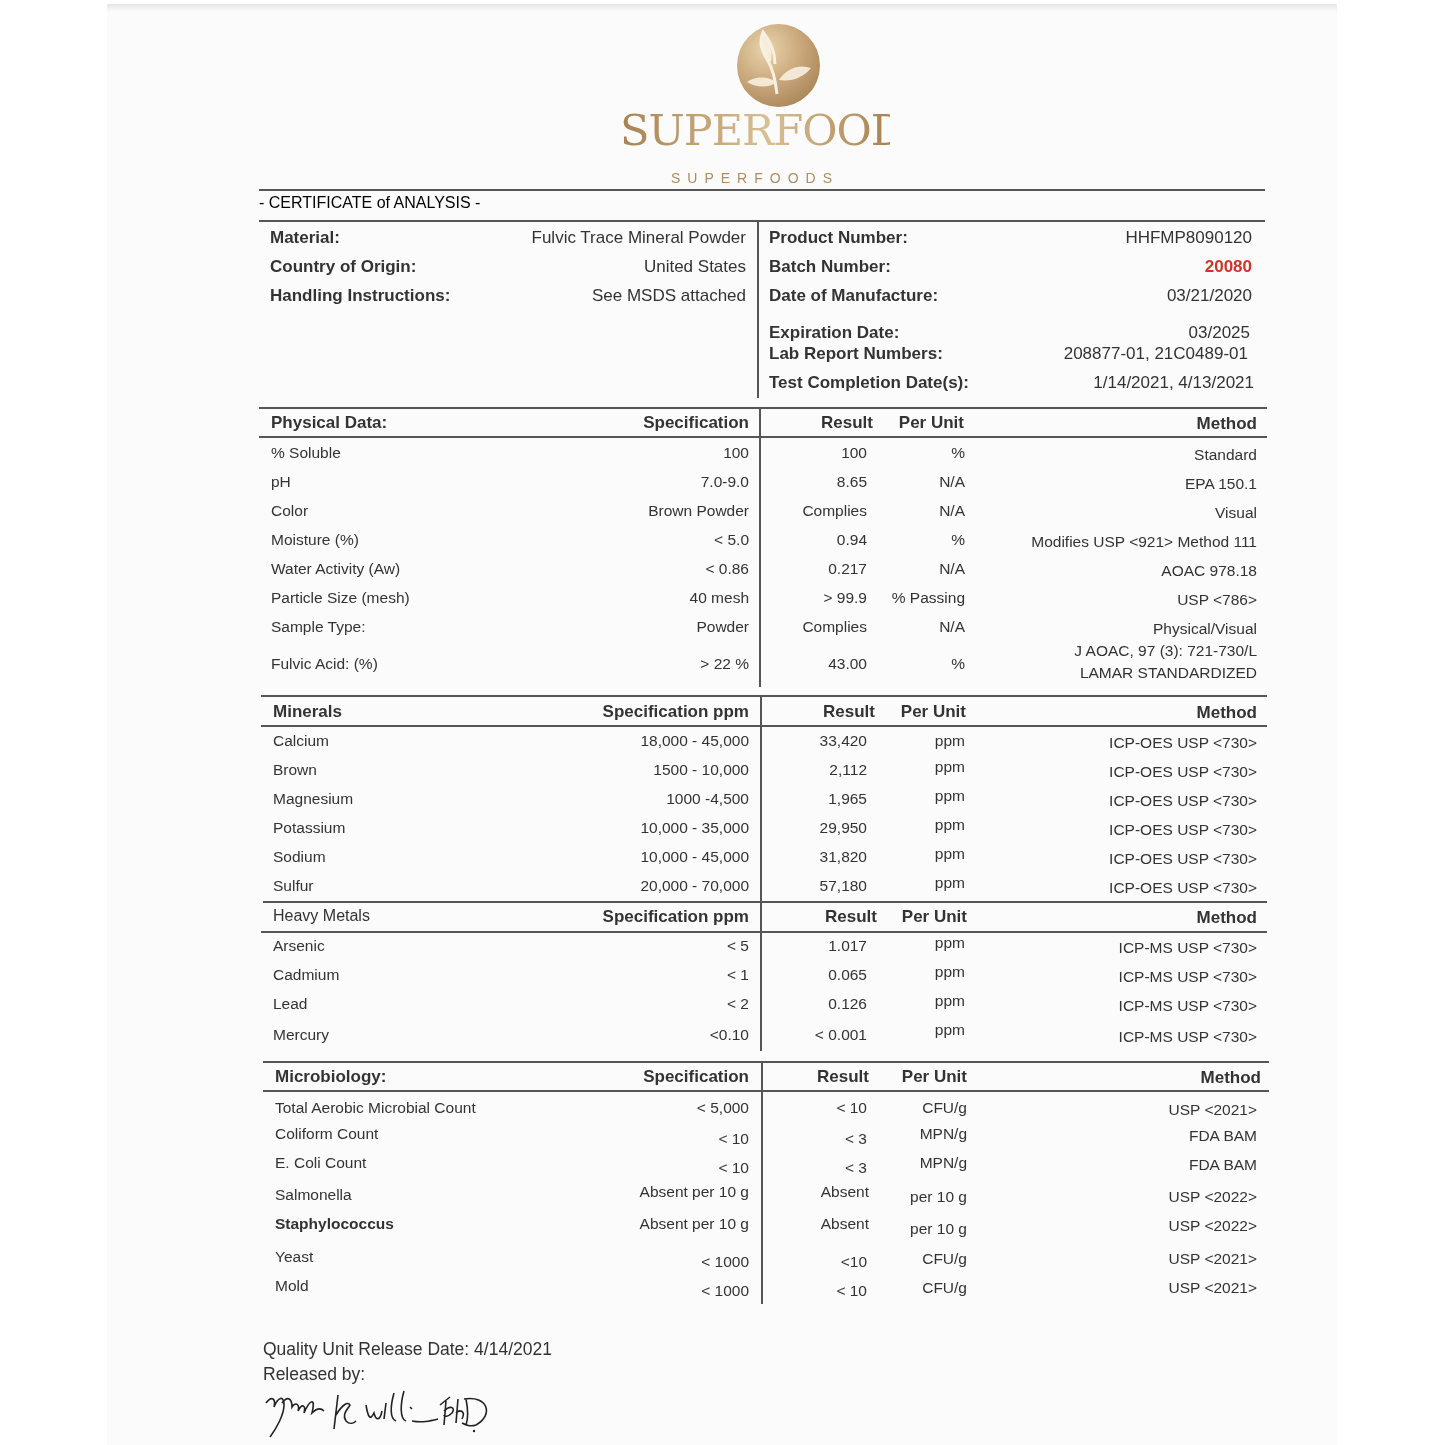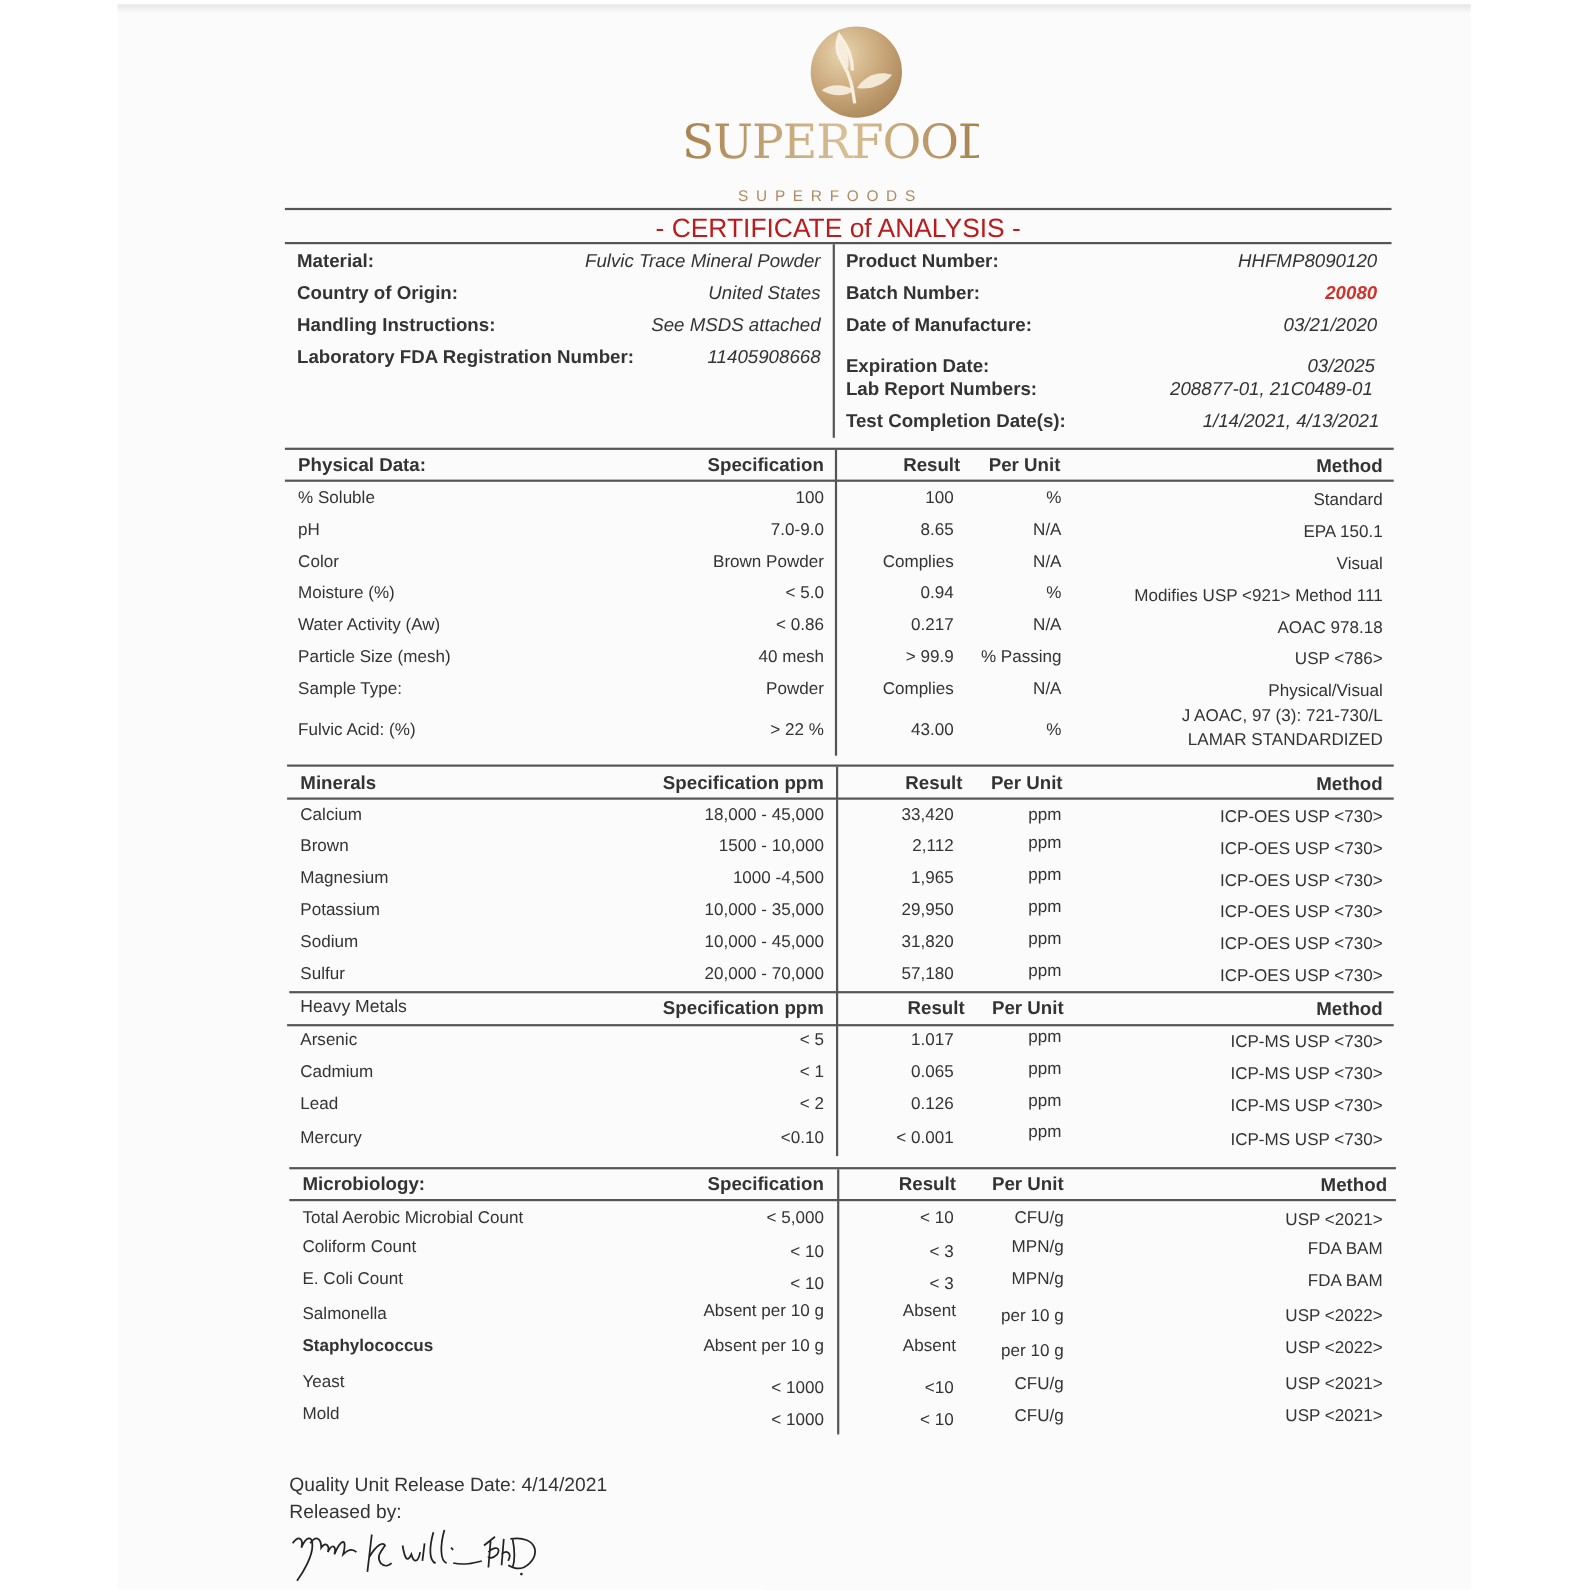--- a/index.html
+++ b/index.html
@@ -17,29 +17,29 @@
   .logo-circle svg { position:absolute; left:0; top:0; }
   .brand { position:absolute; left:0; top:82px; width:270px; font-family:"DejaVu Serif","Liberation Serif",serif;
           font-size:43px; letter-spacing:-1px; color:#b48d5e;
           background:linear-gradient(90deg,#a9814f,#d9bf94 55%,#a9814f); -webkit-background-clip:text; background-clip:text;
           -webkit-text-fill-color:transparent; line-height:48px; }
   .brand-sub { position:absolute; left:0; top:146px; width:270px; font-size:14px; letter-spacing:7px;
           color:#b08c60; font-family:"Liberation Sans",sans-serif; }
 
   
   .hr { position:absolute; height:2px; background:#555; }
-  .title { position:absolute; left:259px; top:194px; width:1006px; text-align:center;
-           font-size:24px; color:#b91c1c; }
+  .title { position:absolute; left:259px; top:194px; width:1006px; text-align:left;
+           font-size:16px; color:#000000; }
 
   
   .info { position:absolute; font-size:17px; }
   .info .row { position:absolute; left:0; height:20px; white-space:nowrap; }
   .info .lbl { position:absolute; left:0; font-weight:bold; color:#333; }
   .info .lbl .lbl-normal { font-weight:normal; }
-  .info .val { position:absolute; right:0; text-align:left; color:#333;font-style:italic; }
+  .info .val { position:absolute; right:0; text-align:left; color:#333; }
   .red { color:#d0332a !important; font-weight:bold; }
 
   .vline { position:absolute; width:2px; background:#555; }
 
   
   .tbl { position:absolute; left:259px; width:1008px; font-size:15.5px; color:#333; }
   .tbl .hdr, .tbl .r { position:absolute; left:0; width:1008px; height:22px; }
   .tbl .hdr span { font-weight:bold; font-size:17px; }
   .c-name { position:absolute; left:12px; white-space:nowrap; }
   .c-spec { position:absolute; right:518px; text-align:right; white-space:nowrap; }
@@ -80,24 +80,20 @@
     <span class="lbl">Material:</span>
     <span class="val">Fulvic Trace Mineral Powder</span>
   </div>
   <div class="row" style="top:29px; width:476px;">
     <span class="lbl">Country of Origin:</span>
     <span class="val">United States</span>
   </div>
   <div class="row" style="top:58px; width:476px;">
     <span class="lbl">Handling Instructions:</span>
     <span class="val">See MSDS attached</span>
-  </div>
-  <div class="row" style="top:87px; width:476px;">
-    <span class="lbl">Laboratory FDA Registration Number:</span>
-    <span class="val">11405908668</span>
   </div>
 </div>
 
 <div class="vline" style="left:757px; top:222px; height:176px;"></div>
 
 <div class="info" style="left:769px; top:228px; width:483px; height:170px;">
   <div class="row" style="top:0; width:483px;">
     <span class="lbl">Product Number:</span>
     <span class="val">HHFMP8090120</span>
   </div>

